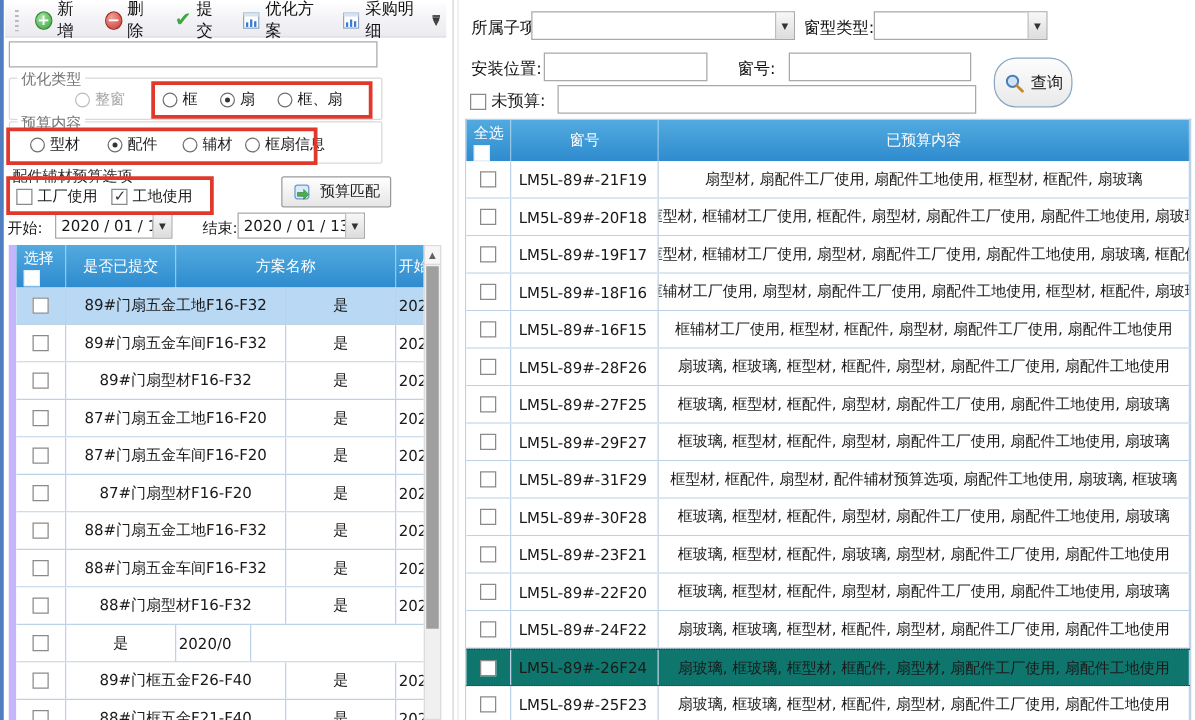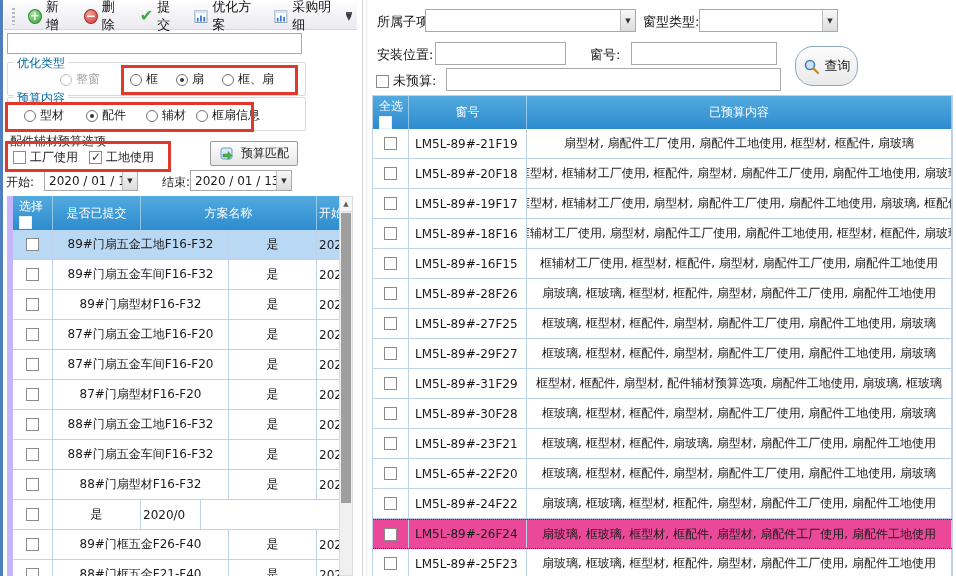--- a/index.html
+++ b/index.html
@@ -34,21 +34,21 @@
   .tinput { border:1px solid #a9a9a9; background:#fff; height:21px; font-size:12px;
     font-family:inherit; padding:0 4px; }
   .combo { border:1px solid #a9a9a9; background:#fff; display:flex; align-items:center; }
   .combo .val { flex:1; padding:0 4px; white-space:nowrap; overflow:hidden; }
   .combo .dd { width:15px; align-self:stretch; border-left:1px solid #bdbdbd;
     background:linear-gradient(#f8f8f8,#dcdcdc); display:flex; align-items:center; justify-content:center;
     font-size:7px; color:#333; }
 
   
   .gbox { border:1px solid #d9d9d9; border-radius:2px; }
-  .gtitle { background:#fff; padding:0 3px; color:#0369a1; z-index:3; }
+  .gtitle { background:#fff; padding:0 3px; color:#737373; z-index:3; }
 
   
   .ritem { display:flex; align-items:center; gap:4px; position:absolute; z-index:2; }
   .radio { width:12px; height:12px; border:1px solid #6f6f6f; border-radius:50%; background:#fff; position:relative; flex:0 0 auto; }
   .radio.on::after { content:""; position:absolute; inset:3px; border-radius:50%; background:#333; }
   .radio.dis { border-color:#bdbdbd; }
   .dis-label { color:#a8a8a8; }
   .cb { width:13px; height:13px; border:1px solid #8a8a8a; background:#fff; position:relative; display:inline-block; flex:0 0 auto; }
   .cb.on::after { content:"✓"; position:absolute; left:1px; top:-2px; font-size:12px; font-weight:bold; color:#333; }
 
@@ -62,21 +62,21 @@
   
   .thead { background:linear-gradient(#52aadf,#2e8bce); color:#fff; display:flex; }
   .hcell { border-right:1px solid rgba(255,255,255,.45); display:flex; align-items:center; justify-content:center;
     overflow:hidden; white-space:nowrap; }
   .hcell.stack { flex-direction:column; align-items:flex-start; justify-content:flex-start; padding:2px 0 0 6px; }
   .hcell.stack .cb { margin-top:1px; border-color:#e8eef5; }
   .lrow, .rrow { display:flex; background:#fff; border-bottom:1px solid #bdd2e6; }
   .lcell, .rcell { border-right:1px solid #bdd2e6; display:flex; align-items:center; justify-content:center;
     overflow:hidden; white-space:nowrap; }
   .lrow.sel { background:#b9d8f3; }
-  .rrow.sel { background:#ec4899; border-top:1px dotted #3c3c3c; border-bottom:1px dotted #3c3c3c; }
+  .rrow.sel { background:#0f766e; border-top:1px dotted #3c3c3c; border-bottom:1px dotted #3c3c3c; }
 
   .ltable { left:7px; top:196px; width:332px; height:380px; overflow:hidden; border-left:6px solid #c4b5fd; }
   .ltable .thead { height:34px; width:364px; }
   .ltable .lrow { height:30px; width:364px; }
   .lc0 { width:40px; } .lc1 { width:176px; } .lc2 { width:88px; } .lc3 { width:60px; justify-content:flex-start; padding-left:2px; }
 
   .vscroll { left:339px; top:196px; width:14px; height:380px; background:#f0f0f0; border:1px solid #dcdcdc; }
   .vscroll .up { height:15px; background:#f6f6f6; border-bottom:1px solid #dcdcdc; display:flex; align-items:center; justify-content:center; font-size:7px; color:#606060; }
   .vscroll .thumb { margin:1px 1px; height:290px; background:#9f9f9f; }
 
@@ -181,21 +181,21 @@
 <span class="ritem" style="left:13px;top:149px;">
   <span class="cb"></span>
   <span>工厂使用</span>
 </span>
 <span class="ritem" style="left:89px;top:149px;">
   <span class="cb on"></span>
   <span>工地使用</span>
 </span>
 <div class="abs redbox" style="left:5px;top:141px;width:166px;height:31px;"></div>
 
-<div class="abs pbtn" style="left:210px;top:141px;width:88px;height:25px;">
+<div class="abs pbtn" style="left:225px;top:141px;width:88px;height:25px;">
   <svg width="16" height="16" viewBox="0 0 16 16">
     <rect x="2" y="2" width="11" height="11" rx="2" fill="#dcebf8" stroke="#6a9ad0"></rect>
     <path d="M4 8 L9 8 L9 5.5 L13 9.5 L9 13.5 L9 11 L4 11 Z" fill="#4caf50" stroke="#2e7d32" stroke-width="0.5"></path>
   </svg>
   <span>预算匹配</span>
 </div>
 
 <span class="abs" style="left:6px;top:174px;">开始:</span>
 <div class="abs combo" style="left:44px;top:170px;width:94px;height:21px;">
   <span class="val">2020 / 01 / 1</span>
@@ -433,21 +433,21 @@
         <div class="rcell rc0">
           <div class="cb"></div>
         </div>
         <div class="rcell rc1">LM5L-89#-23F21</div>
         <div class="rcell rc2">框玻璃, 框型材, 框配件, 扇玻璃, 扇型材, 扇配件工厂使用, 扇配件工地使用</div>
       </div>
       <div class="rrow">
         <div class="rcell rc0">
           <div class="cb"></div>
         </div>
-        <div class="rcell rc1">LM5L-65#-22F20</div>
+        <div class="rcell rc1">LM5L-89#-22F20</div>
         <div class="rcell rc2">框玻璃, 框型材, 框配件, 扇型材, 扇配件工厂使用, 扇配件工地使用, 扇玻璃</div>
       </div>
       <div class="rrow">
         <div class="rcell rc0">
           <div class="cb"></div>
         </div>
         <div class="rcell rc1">LM5L-89#-24F22</div>
         <div class="rcell rc2">扇玻璃, 框玻璃, 框型材, 框配件, 扇型材, 扇配件工厂使用, 扇配件工地使用</div>
       </div>
       <div class="rrow sel">

